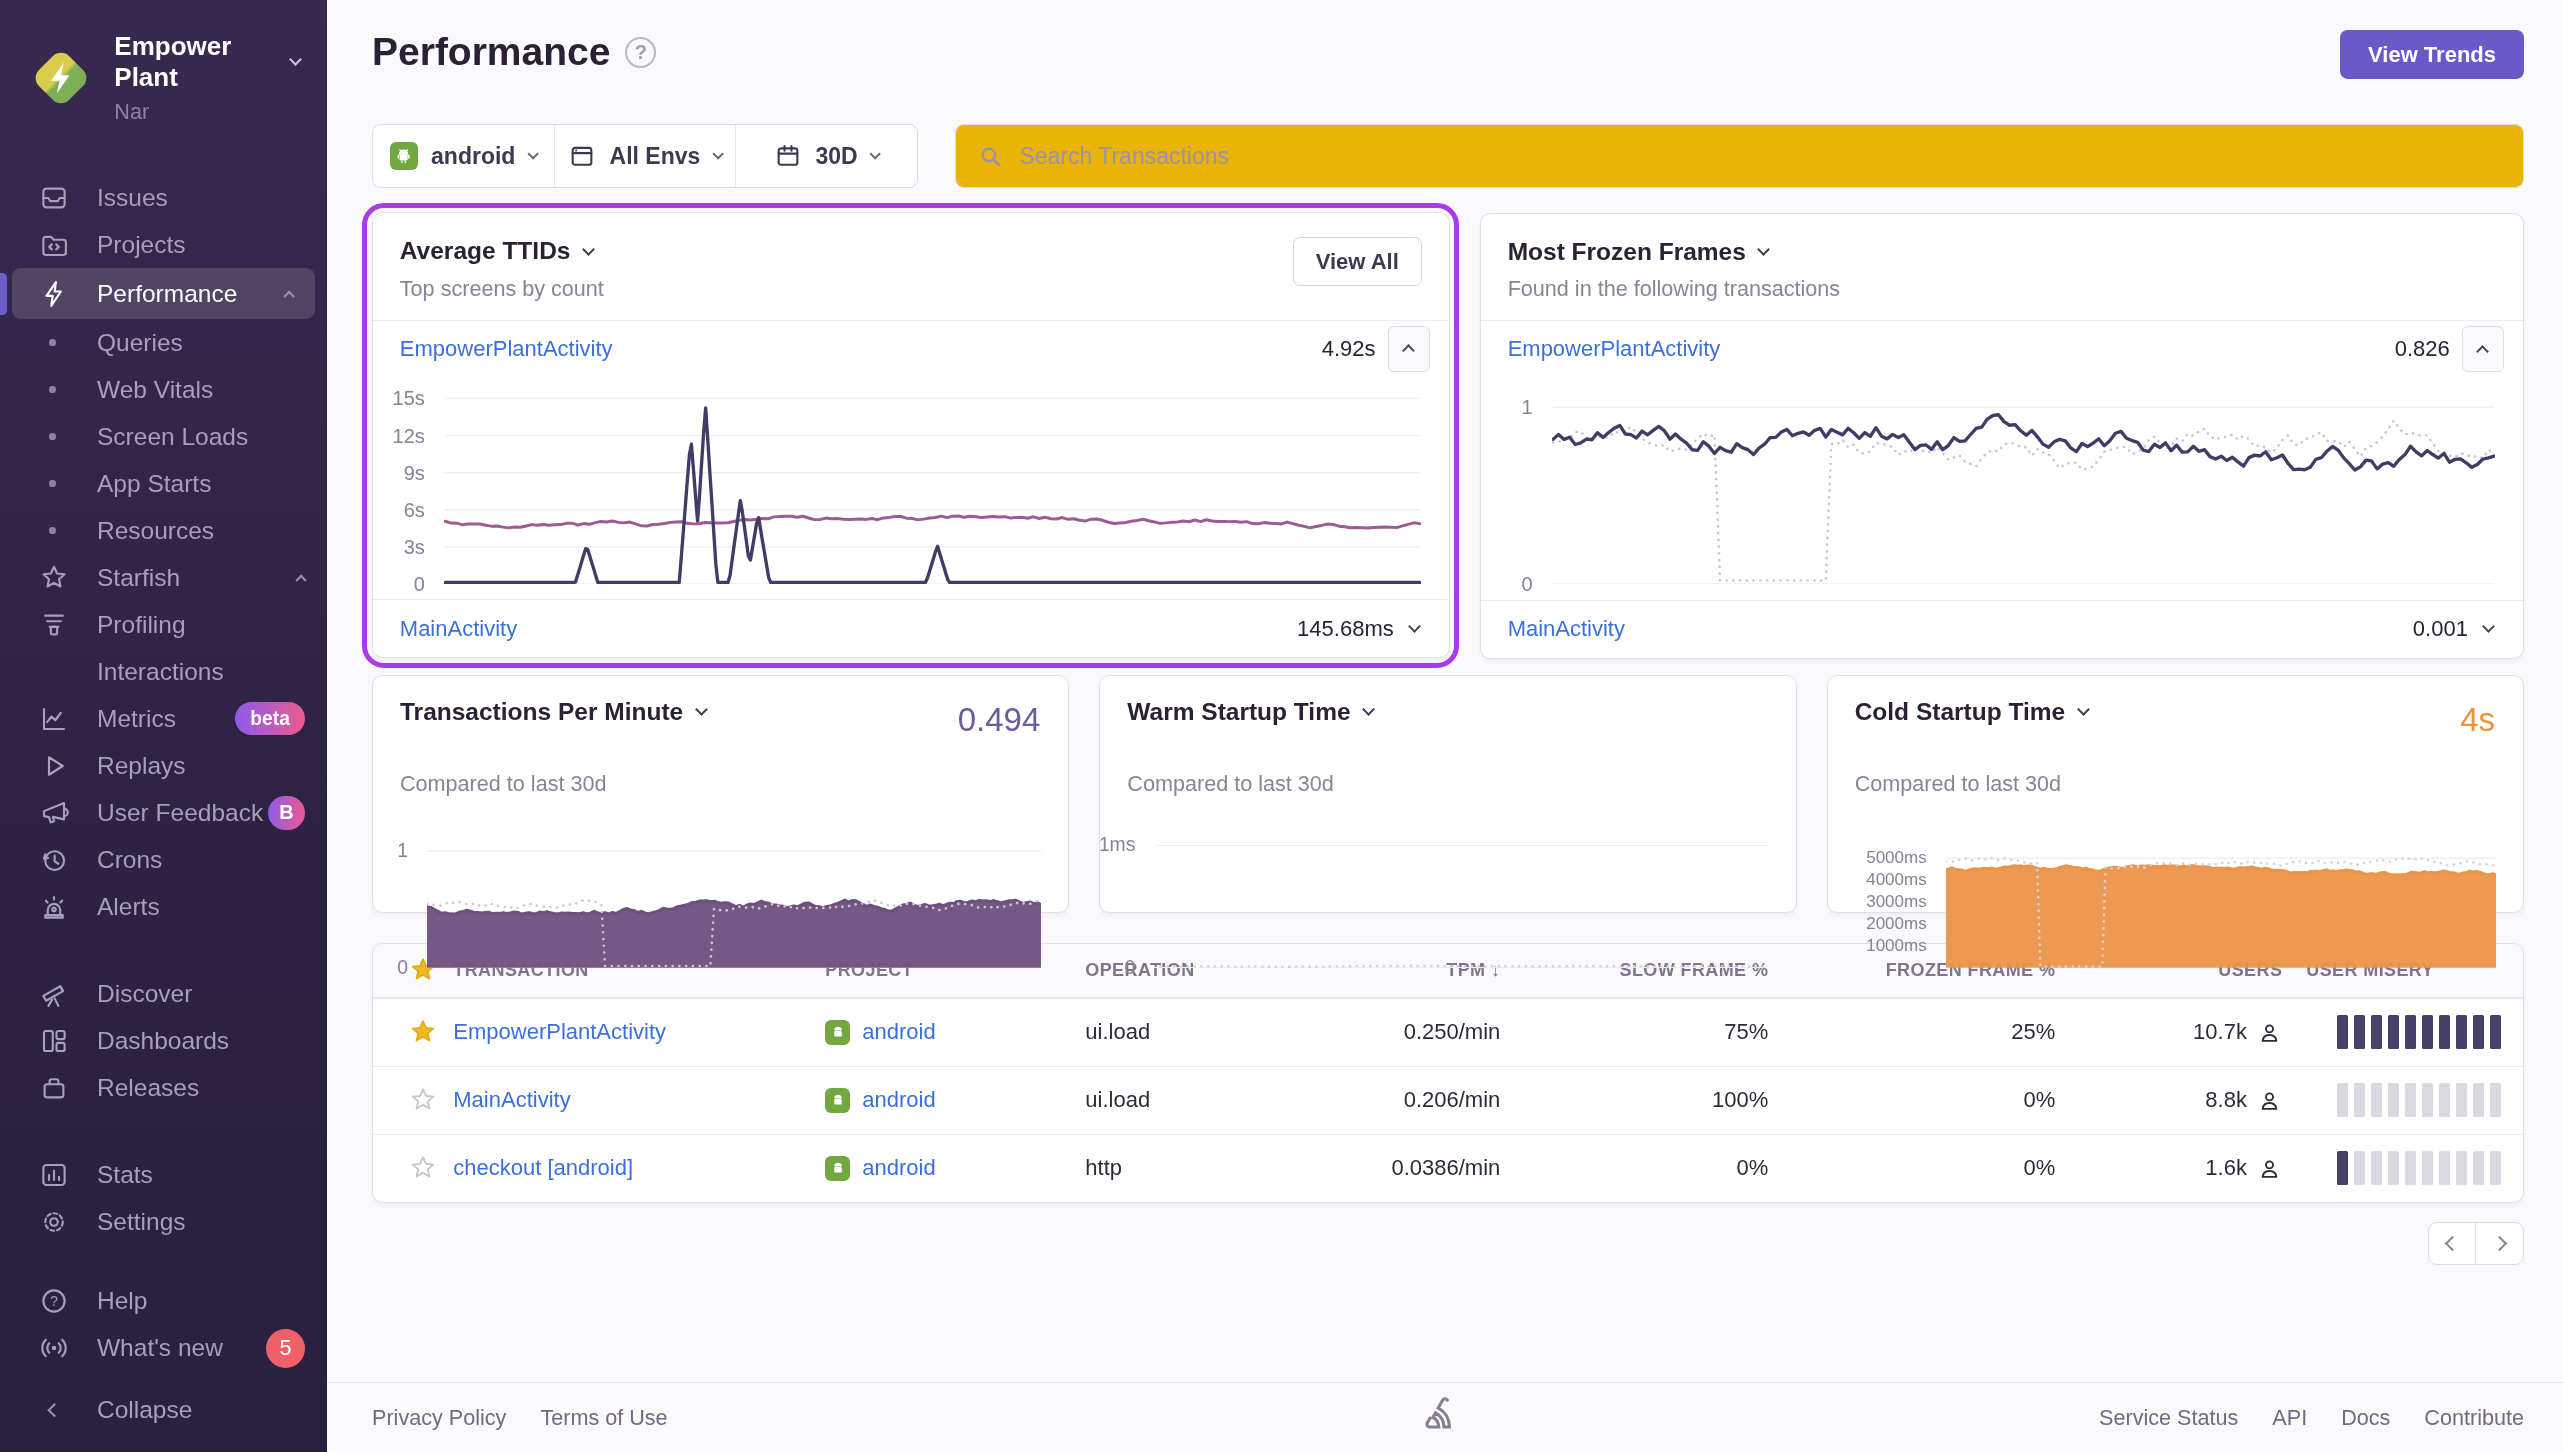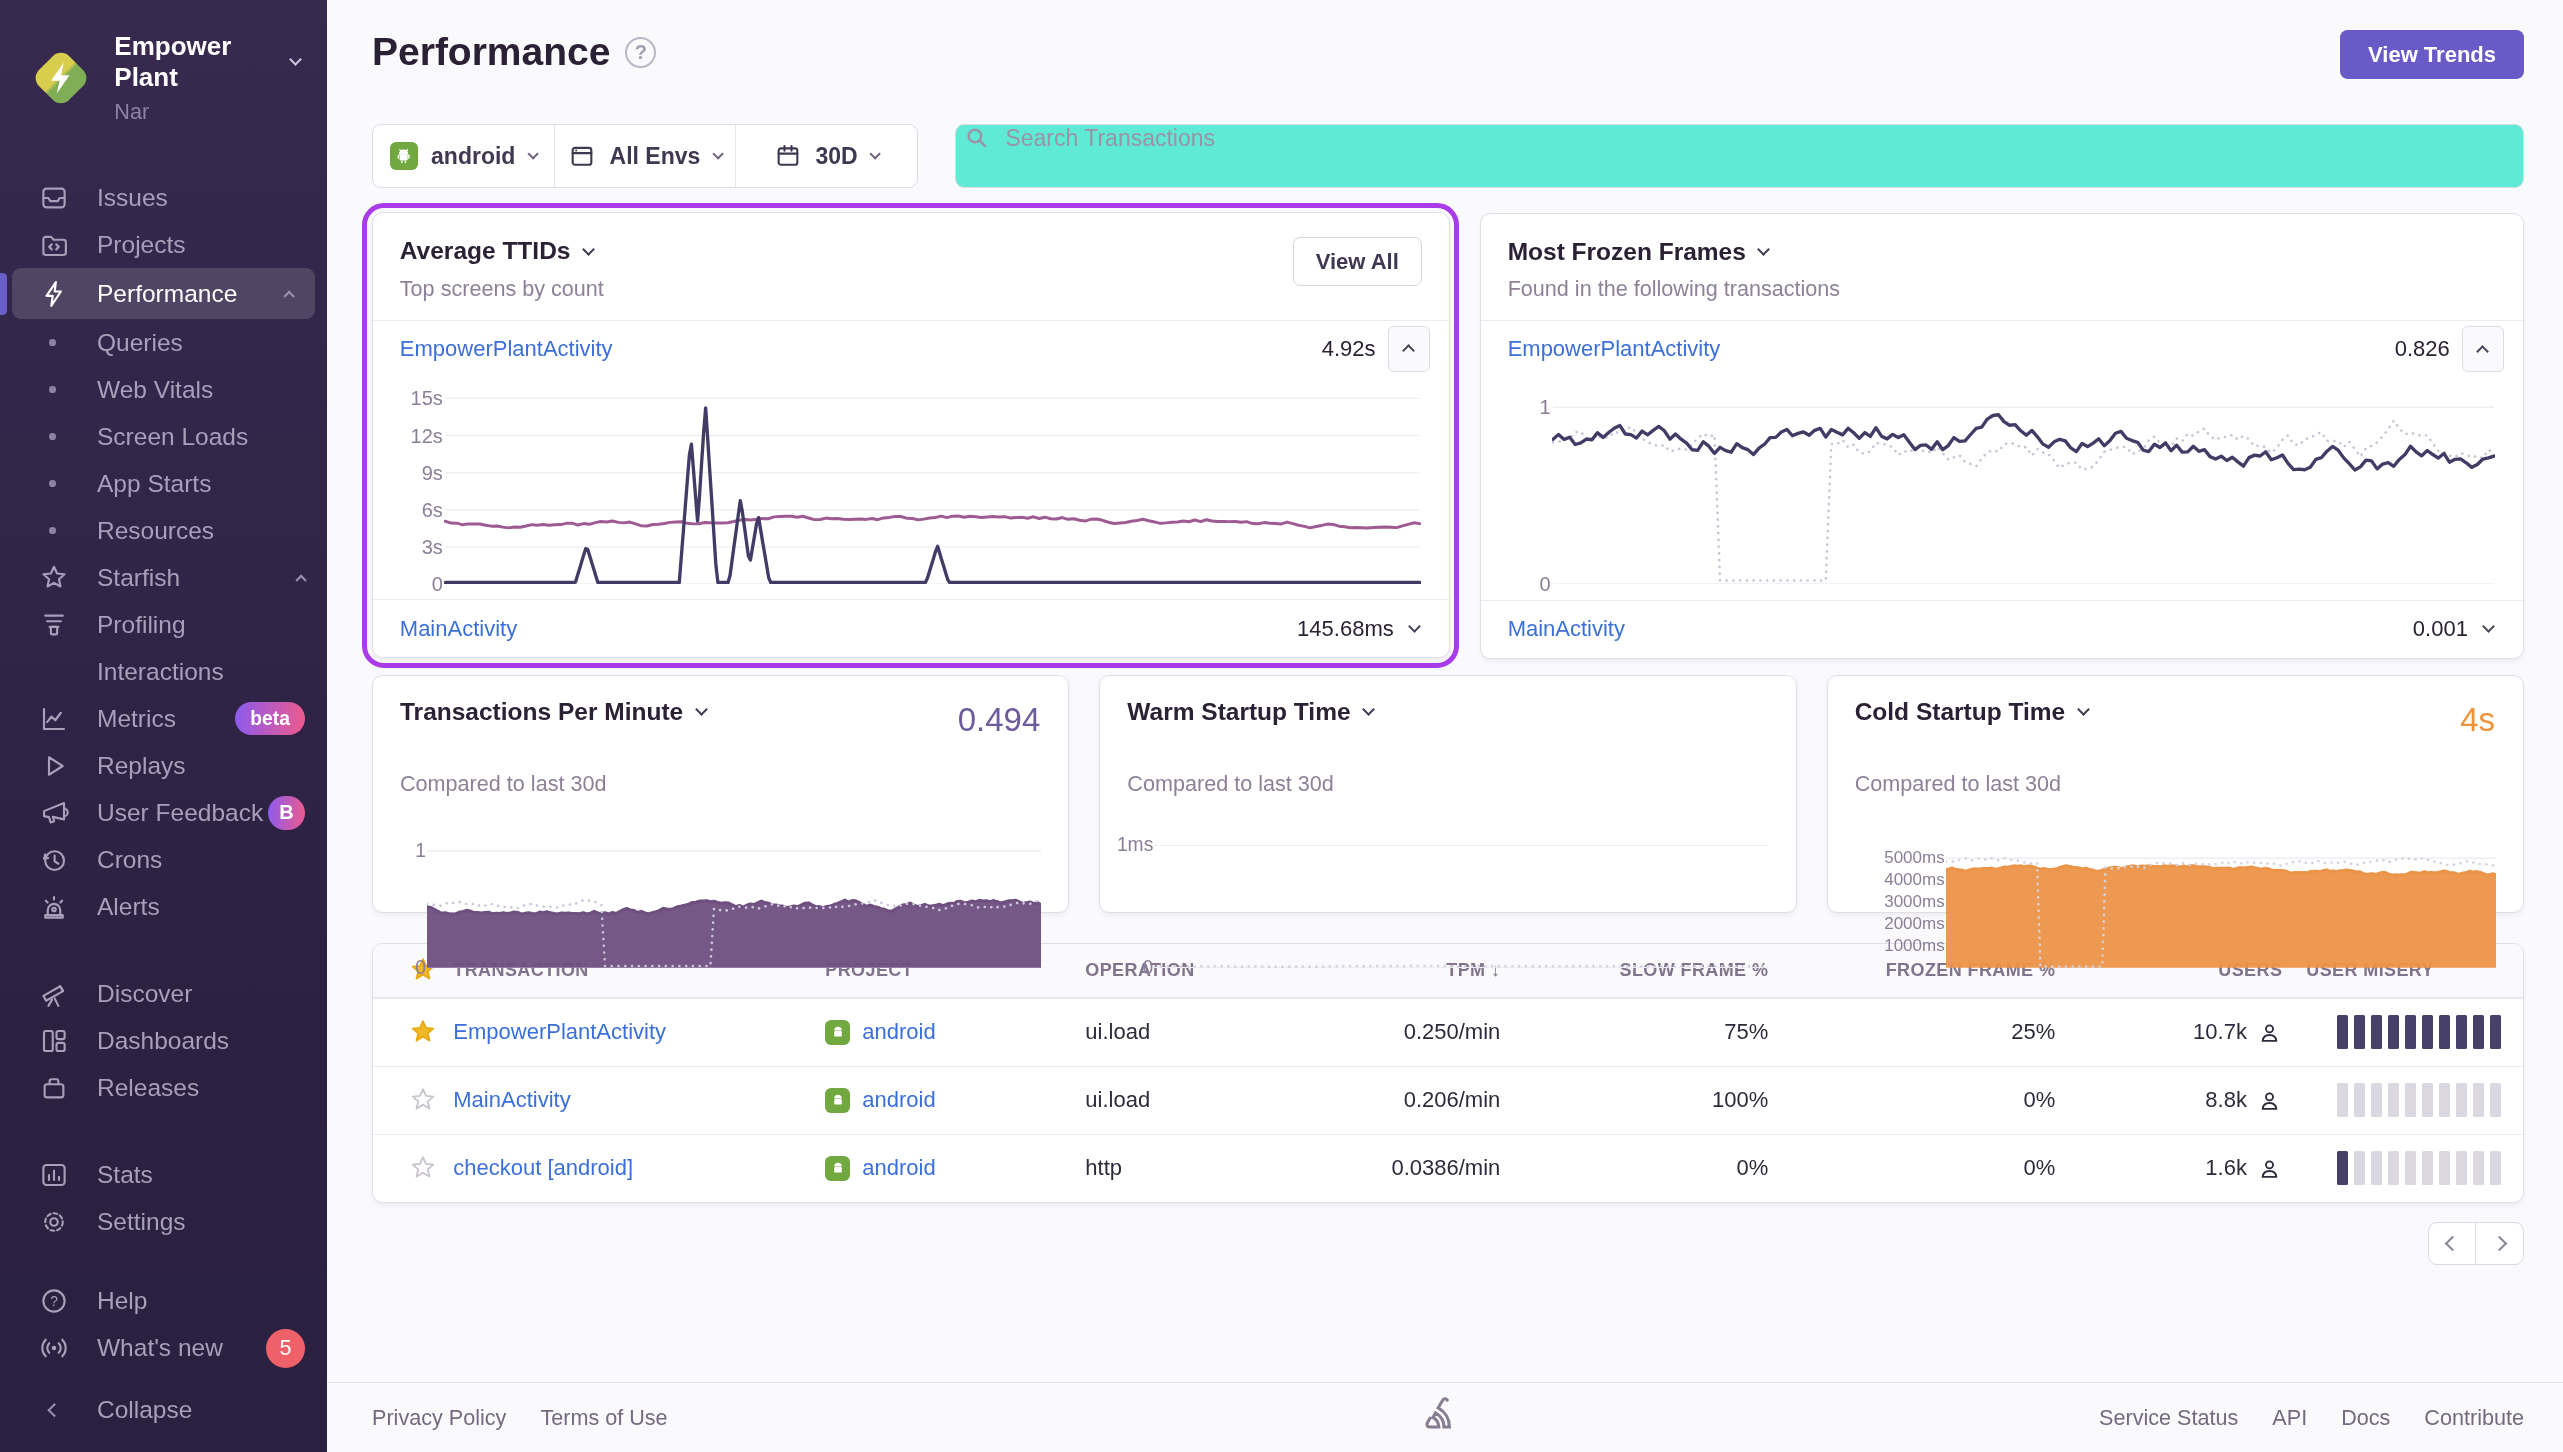--- a/index.html
+++ b/index.html
@@ -50,21 +50,21 @@
 
   
   .filters { display:flex; gap:37px; margin-top:45px; }
   .filter-group { display:flex; width:546px; height:64px; background:#fff; border:1.5px solid #dfdae4; border-radius:9px; align-items:stretch; overflow:hidden; }
   .fseg { flex:1; display:flex; align-items:center; justify-content:center; gap:13.4px; font-size:23px; font-weight:bold; color:#3f3850; border-left:1.5px solid #e9e5ee; cursor:pointer; }
   .fseg:first-child { border-left:none; }
   .fseg svg { width:28px; height:28px; stroke:#3f3850; fill:none; stroke-width:1.8; stroke-linecap:round; }
   .fseg .chev { width:8.2px; height:8.2px; color:#6e6379; }
   .android-sq { width:28px; height:28px; border-radius:6px; background:#71a83f; display:grid; place-items:center; flex:none; }
   .android-sq svg { width:19.3px; height:19.3px; stroke:none; fill:#fff; }
-  .search { flex:1; display:flex; align-items:flex-start; gap:16.4px; background:#5eead4; border:1.5px solid #dfdae4; border-radius:9px; padding:0 8px; }
+  .search { flex:1; display:flex; align-items:center; gap:16.4px; background:#eab308; border:1.5px solid #dfdae4; border-radius:9px; padding:0 22px; }
   .search svg { width:25px; height:25px; stroke:#9b93a8; fill:none; stroke-width:2.4; stroke-linecap:round; flex:none; }
   .search input { border:none; outline:none; flex:1; font-family:inherit; font-size:23px; color:#3f3850; background:transparent; }
   .search input::placeholder { color:#9b93a8; }
 
   
   .row1 { display:flex; gap:30px; margin-top:24.5px; align-items:flex-start; }
   .card { background:#fff; border:1.5px solid #e2dde7; border-radius:10.4px; box-shadow:0 2.2px 4.5px rgba(40,30,60,.05); }
   .ring { border:5.2px solid #a93ce8; border-radius:22px; padding:4.5px; margin:-9.7px; }
   .card-ttid { width:1078px; height:446px; display:flex; flex-direction:column; }
   .card-frozen { width:1196px; height:446px; display:flex; flex-direction:column; }
@@ -76,21 +76,21 @@
   .acc-row { display:flex; align-items:center; height:56px; padding:0 19.3px 0 27px; flex:none; }
   .acc-row.bt { border-top:1.5px solid #eceaf0; height:58px; }
   .link { font-size:22px; color:#3b6fd9; text-decoration:none; cursor:pointer; }
   .acc-val { margin-left:auto; font-size:22px; color:#2b2135; }
   .acc-btn { margin-left:12px; width:42px; height:46px; border:1.5px solid #dfdae4; background:#faf9fb; border-radius:6px; color:#4b4458; display:grid; place-items:center; cursor:pointer; }
   .acc-btn .chev, .plain-chev { width:9px; height:9px; color:#4b4458; }
   .plain-chev { margin:4.5px 10.4px 0 16.4px; }
 
   .chart { flex:1; display:flex; padding:9px 27px 15px 6px; min-height:0; }
   .ylabels { position:relative; width:65px; flex:none; }
-  .ylabels span { position:absolute; right:1px; transform:translateY(-50%); font-size:20px; color:#8a7f97; white-space:nowrap; }
+  .ylabels span { position:absolute; right:19px; transform:translateY(-50%); font-size:20px; color:#8a7f97; white-space:nowrap; }
   .plot { flex:1; position:relative; min-width:0; }
   .plot svg { position:absolute; inset:0; }
 
   
   .row2 { display:flex; gap:30px; margin-top:16.4px; }
   .mini { flex:1; height:238px; position:relative; padding:22px 0 16.4px; display:flex; flex-direction:column;gap:36px; }
   .mini .card-title-row { padding:0 27px; }
   .mini .card-sub { padding:0 27px; margin-top:9px; }
   .mini-val { position:absolute; top:25px; right:28px; font-size:33px; color:#6d5c9c; }
   .mini-val.orange { color:#ee9239; }

